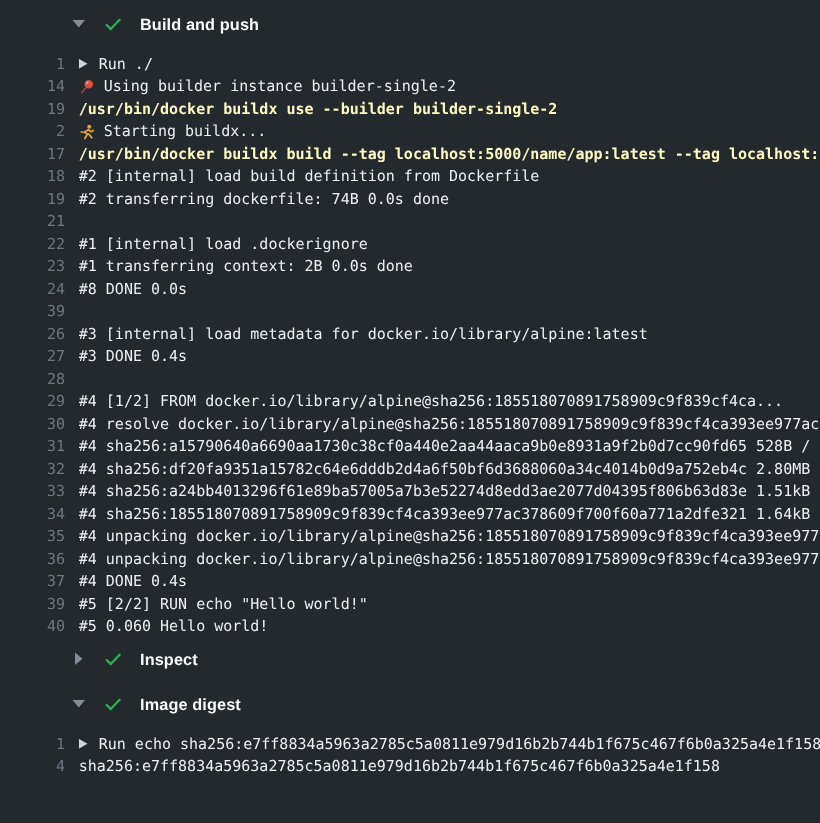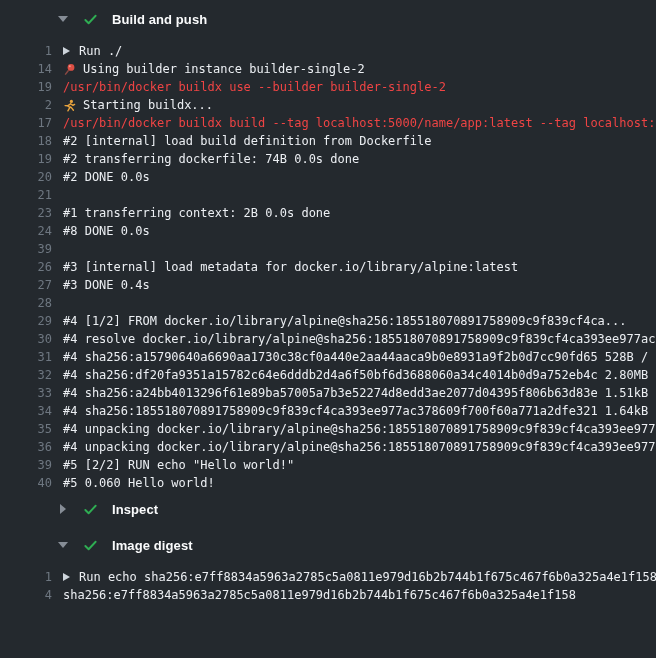--- a/index.html
+++ b/index.html
@@ -90,22 +90,22 @@
     margin-left: 11px;
     color: #eceff3;
     display: flex;
     align-items: center;
     overflow: hidden;
     flex: 1 1 auto;
     white-space: pre;
   }
   .line-content .txt { white-space: pre; }
   .line-content.command .txt {
-    color: #ef4444;
-    font-weight: 400;
+    color: #fef9c3;
+    font-weight: 700;
   }
   .line-icon {
     flex: none;
     margin-right: 7px;
     display: inline-flex;
     align-items: center;
   }
   .run-arrow {
     width: 0; height: 0;
     border-top: 4.5px solid transparent;
@@ -139,36 +139,37 @@
               <circle cx="6.8" cy="3.2" r="1" fill="#f2958d"></circle>
             </svg></span><span class="txt">Using builder instance builder-single-2</span></span></div>
       <div class="log-line"><span class="line-number">19</span><span class="line-content command"><span class="txt">/usr/bin/docker buildx use --builder builder-single-2</span></span></div>
       <div class="log-line"><span class="line-number">2</span><span class="line-content"><span class="line-icon"><svg width="13" height="13" viewBox="0 0 13 13">
               <circle cx="8.4" cy="2.4" r="1.6" fill="#e8a33d"></circle>
               <path d="M7.6 4.8 L4.6 6.8 L6.9 8.3 L4.9 11.8 M7.6 4.8 L9.9 6.4 L11.6 5.4 M7.3 7.9 L8.6 8.9 L10.4 11.2 M4.6 6.8 L2.1 6.6" stroke="#e8a33d" stroke-width="1.4" fill="none" stroke-linecap="round" stroke-linejoin="round"></path>
             </svg></span><span class="txt">Starting buildx...</span></span></div>
       <div class="log-line"><span class="line-number">17</span><span class="line-content command"><span class="txt">/usr/bin/docker buildx build --tag localhost:5000/name/app:latest --tag localhost:5000</span></span></div>
       <div class="log-line"><span class="line-number">18</span><span class="line-content"><span class="txt">#2 [internal] load build definition from Dockerfile</span></span></div>
       <div class="log-line"><span class="line-number">19</span><span class="line-content"><span class="txt">#2 transferring dockerfile: 74B 0.0s done</span></span></div>
-      <div class="log-line"><span class="line-number">20</span><span class="line-content"><span class="txt">#2 DONE 0.0s</span></span></div>
       <div class="log-line"><span class="line-number">21</span><span class="line-content"><span class="txt"></span></span></div>
+      <div class="log-line"><span class="line-number">22</span><span class="line-content"><span class="txt">#1 [internal] load .dockerignore</span></span></div>
       <div class="log-line"><span class="line-number">23</span><span class="line-content"><span class="txt">#1 transferring context: 2B 0.0s done</span></span></div>
       <div class="log-line"><span class="line-number">24</span><span class="line-content"><span class="txt">#8 DONE 0.0s</span></span></div>
       <div class="log-line"><span class="line-number">39</span><span class="line-content"><span class="txt"></span></span></div>
       <div class="log-line"><span class="line-number">26</span><span class="line-content"><span class="txt">#3 [internal] load metadata for docker.io/library/alpine:latest</span></span></div>
       <div class="log-line"><span class="line-number">27</span><span class="line-content"><span class="txt">#3 DONE 0.4s</span></span></div>
       <div class="log-line"><span class="line-number">28</span><span class="line-content"><span class="txt"></span></span></div>
       <div class="log-line"><span class="line-number">29</span><span class="line-content"><span class="txt">#4 [1/2] FROM docker.io/library/alpine@sha256:185518070891758909c9f839cf4ca...</span></span></div>
       <div class="log-line"><span class="line-number">30</span><span class="line-content"><span class="txt">#4 resolve docker.io/library/alpine@sha256:185518070891758909c9f839cf4ca393ee977ac37</span></span></div>
       <div class="log-line"><span class="line-number">31</span><span class="line-content"><span class="txt">#4 sha256:a15790640a6690aa1730c38cf0a440e2aa44aaca9b0e8931a9f2b0d7cc90fd65 528B / 52</span></span></div>
       <div class="log-line"><span class="line-number">32</span><span class="line-content"><span class="txt">#4 sha256:df20fa9351a15782c64e6dddb2d4a6f50bf6d3688060a34c4014b0d9a752eb4c 2.80MB / 2</span></span></div>
       <div class="log-line"><span class="line-number">33</span><span class="line-content"><span class="txt">#4 sha256:a24bb4013296f61e89ba57005a7b3e52274d8edd3ae2077d04395f806b63d83e 1.51kB / 1</span></span></div>
       <div class="log-line"><span class="line-number">34</span><span class="line-content"><span class="txt">#4 sha256:185518070891758909c9f839cf4ca393ee977ac378609f700f60a771a2dfe321 1.64kB / 1</span></span></div>
       <div class="log-line"><span class="line-number">35</span><span class="line-content"><span class="txt">#4 unpacking docker.io/library/alpine@sha256:185518070891758909c9f839cf4ca393ee977ac</span></span></div>
       <div class="log-line"><span class="line-number">36</span><span class="line-content"><span class="txt">#4 unpacking docker.io/library/alpine@sha256:185518070891758909c9f839cf4ca393ee977ac</span></span></div>
+      <div class="log-line"><span class="line-number">37</span><span class="line-content"><span class="txt">#4 DONE 0.4s</span></span></div>
       <div class="log-line"><span class="line-number">39</span><span class="line-content"><span class="txt">#5 [2/2] RUN echo "Hello world!"</span></span></div>
       <div class="log-line"><span class="line-number">40</span><span class="line-content"><span class="txt">#5 0.060 Hello world!</span></span></div>
     </div>
     <div class="section-header">
       <span class="toggle-wrap">
         <span class="tri-right"></span>
       </span>
       <span class="status-wrap">
         <svg width="15" height="15" viewBox="0 0 16 16">
           <path d="M2.5 8.5 L6 12 L13.5 4" stroke="#2fae53" stroke-width="2" fill="none" stroke-linecap="round" stroke-linejoin="round"></path>

